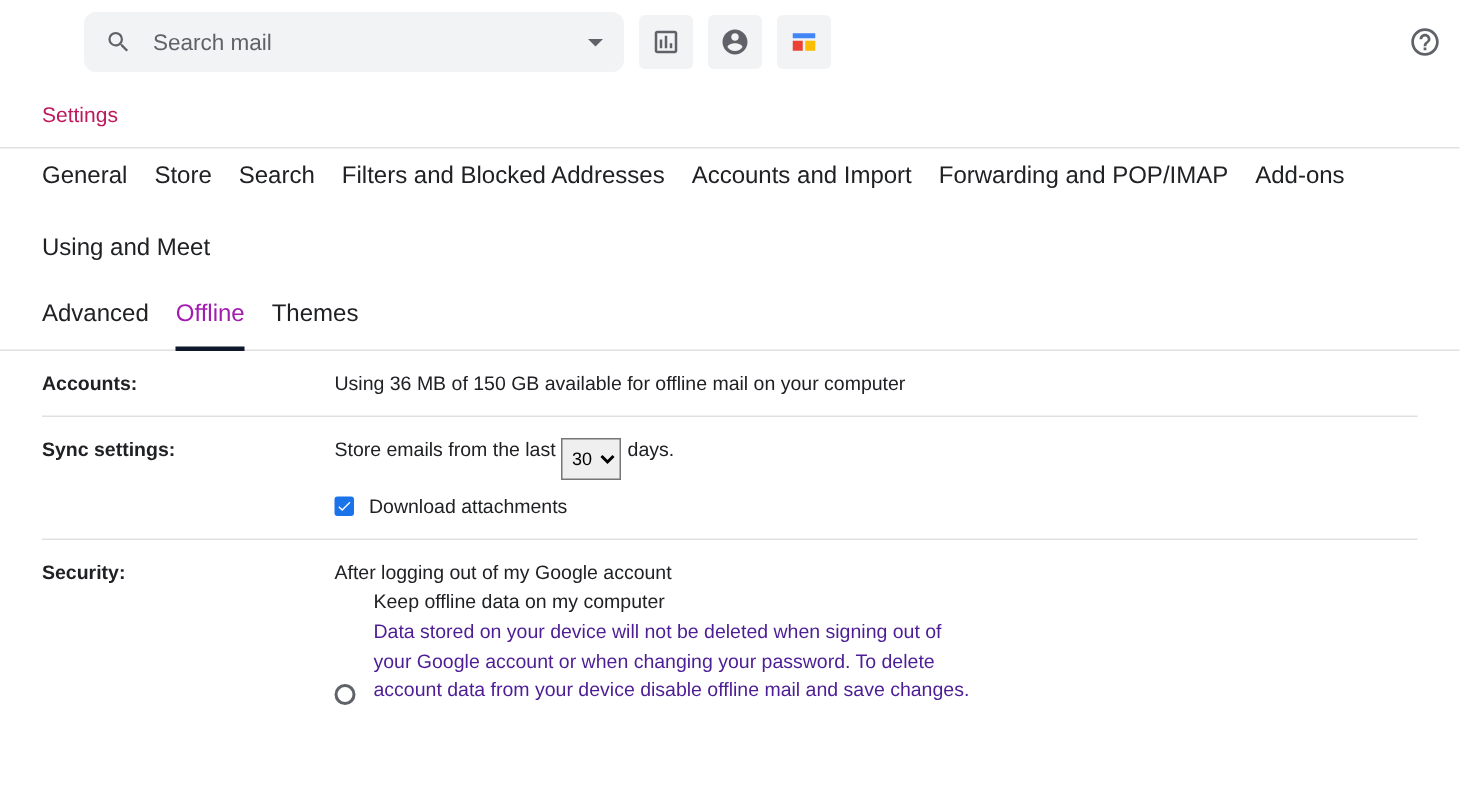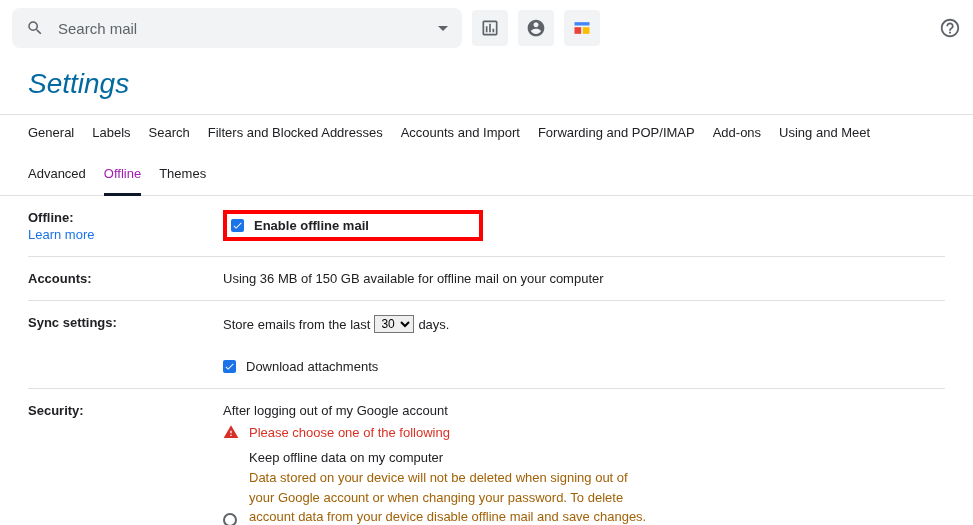--- a/index.html
+++ b/index.html
@@ -1,66 +1,66 @@
 <!DOCTYPE html>
 <html><head>
   <meta charset="utf-8">
   <style>
     * { margin: 0; padding: 0; box-sizing: border-box; }
     body { font-family: Arial, sans-serif; font-size: 13px; color: #202124; width: 973px; }
     
     .top-bar { display: flex; align-items: center; padding: 8px 12px; gap: 10px; }
-    .search-box { display: flex; align-items: center; background: #f1f3f4; border-radius: 8px; width: 450px; height: 40px; padding: 0 14px; position: relative; }
+    .search-box { display: flex; align-items: center; background: #f1f3f4; border-radius: 8px; width: 360px; height: 40px; padding: 0 14px; position: relative; margin-left: 44px; }
     .search-icon-svg { width: 18px; height: 18px; fill: #5f6368; }
     .search-input { border: none; background: transparent; outline: none; margin-left: 14px; font-size: 15px; color: #5f6368; flex: 1; }
     .search-input::placeholder { color: #5f6368; }
     .dropdown-caret { width: 0; height: 0; border-left: 5px solid transparent; border-right: 5px solid transparent; border-top: 5px solid #5f6368; margin-left: auto; }
     
     .icon-btn { width: 36px; height: 36px; display: flex; align-items: center; justify-content: center; border-radius: 4px; background: #f1f3f4; cursor: pointer; }
     .icon-btn svg { width: 20px; height: 20px; fill: #5f6368; }
     
     .help-icon { margin-left: auto; width: 22px; height: 22px; cursor: pointer; }
     .help-icon svg { width: 22px; height: 22px; fill: #5f6368; }
     
-    .page-title { font-size: 28px; font-weight: 400; padding: 12px 28px 14px; color: #0369a1; font-style: italic; }
+    .page-title { font-size: 14px; font-weight: 400; padding: 12px 28px 14px; color: #be185d; }
     
     .tabs-container { border-bottom: 1px solid #e0e0e0; border-top: 1px solid #e0e0e0; }
     .tabs { display: flex; flex-wrap: wrap; gap: 18px; padding: 10px 28px 0; }
     .tabs-row2 { display: flex; gap: 18px; padding: 14px 28px 0; }
-    .tab { font-size: 13px; color: #202124; cursor: pointer; padding-bottom: 12px; }
+    .tab { font-size: 16px; color: #202124; cursor: pointer; padding-bottom: 12px; }
     .tab.active { color: #a21caf; border-bottom: 3px solid #0f172a; margin-bottom: -1px; }
     
     .settings-content { padding: 0 28px; }
     .setting-row { display: flex; border-bottom: 1px solid #e0e0e0; padding: 14px 0; }
     .setting-row.no-border { border-bottom: none; }
     .setting-label { width: 195px; flex-shrink: 0; font-size: 13px; font-weight: bold; color: #202124; }
     .setting-label .learn-more { display: block; color: #1a73e8; font-weight: normal; text-decoration: none; cursor: pointer; margin-top: 2px; }
     .setting-value { flex: 1; font-size: 13px; }
     
     .highlight-box { border: 4px solid #ff0000; padding: 4px 10px 4px 4px; display: inline-flex; align-items: center; }
     
     .checkbox-row { display: flex; align-items: center; gap: 10px; }
     .checkbox { width: 13px; height: 13px; background: #1a73e8; border-radius: 2px; display: flex; align-items: center; justify-content: center; flex-shrink: 0; }
     .checkbox svg { width: 11px; height: 11px; fill: white; }
     .checkbox-label { font-weight: bold; font-size: 13px; }
     
     .bold-text { font-weight: normal; }
-    .sync-line { display: flex; align-items: center; gap: 4px; margin-bottom: 26px; }
-    .sync-select { border: 1px solid #767676; font-size: 12px; padding: 0 2px; height: 18px; }
+    .sync-line { display: flex; align-items: flex-start; gap: 4px; margin-bottom: 10px; }
+    .sync-select { border: 1px solid #767676; font-size: 12px; padding: 0 2px; height: 28px; }
     
     .warning-row { display: flex; align-items: center; gap: 10px; margin: 6px 0 10px; }
     .warning-icon { width: 16px; height: 16px; }
     .warning-icon svg { fill: #d93025; width: 16px; height: 16px; }
     .warning-text { color: #d93025; font-size: 13px; }
     
     .radio-row { display: flex; align-items: flex-end; gap: 12px; margin-top: 4px; }
     .radio { width: 14px; height: 14px; border: 2px solid #5f6368; border-radius: 50%; flex-shrink: 0; margin-top: 1px; }
     .radio-content { flex: 1; }
     .radio-label { font-size: 13px; color: #202124; }
-    .radio-desc { font-size: 13px; color: #a16207; margin-top: 3px; line-height: 1.5; max-width: 400px; }
+    .radio-desc { font-size: 13px; color: #4c1d95; margin-top: 3px; line-height: 1.5; max-width: 400px; }
   </style>
 </head>
 <body>
 
 <div class="top-bar">
   <div class="search-box">
     <svg class="search-icon-svg" viewBox="0 0 24 24">
         <path d="M15.5 14h-.79l-.28-.27A6.471 6.471 0 0016 9.5 6.5 6.5 0 109.5 16c1.61 0 3.09-.59 4.23-1.57l.27.28v.79l5 4.99L20.49 19l-4.99-5zm-6 0C7.01 14 5 11.99 5 9.5S7.01 5 9.5 5 14 7.01 14 9.5 11.99 14 9.5 14z"></path>
       </svg>
     <input class="search-input" placeholder="Search mail" style="">
@@ -88,56 +88,37 @@
         <path d="M11 18h2v-2h-2v2zm1-16C6.48 2 2 6.48 2 12s4.48 10 10 10 10-4.48 10-10S17.52 2 12 2zm0 18c-4.41 0-8-3.59-8-8s3.59-8 8-8 8 3.59 8 8-3.59 8-8 8zm0-14c-2.21 0-4 1.79-4 4h2c0-1.1.9-2 2-2s2 .9 2 2c0 2-3 1.75-3 5h2c0-2.25 3-2.5 3-5 0-2.21-1.79-4-4-4z"></path>
       </svg>
   </div>
 </div>
 
 <h1 class="page-title">Settings</h1>
 
 <div class="tabs-container">
   <div class="tabs">
     <div class="tab">General</div>
-    <div class="tab">Labels</div>
+    <div class="tab">Store</div>
     <div class="tab">Search</div>
     <div class="tab">Filters and Blocked Addresses</div>
     <div class="tab">Accounts and Import</div>
     <div class="tab">Forwarding and POP/IMAP</div>
     <div class="tab">Add-ons</div>
     <div class="tab">Using and Meet</div>
   </div>
   <div class="tabs-row2">
     <div class="tab">Advanced</div>
     <div class="tab active">Offline</div>
     <div class="tab">Themes</div>
   </div>
 </div>
 
 <div class="settings-content">
 
-  <div class="setting-row">
-    <div class="setting-label">
-      <span>Offline:</span>
-      <a class="learn-more">Learn more</a>
-    </div>
-    <div class="setting-value">
-      <div class="highlight-box">
-        <div class="checkbox-row">
-          <div class="checkbox">
-            <svg viewBox="0 0 24 24">
-                <path d="M9 16.17L4.83 12l-1.42 1.41L9 19 21 7l-1.41-1.41z"></path>
-              </svg>
-          </div>
-          <span class="checkbox-label">Enable offline mail</span>
-          <span style="width:90px"></span>
-        </div>
-      </div>
-    </div>
-  </div>
 
   <div class="setting-row">
     <div class="setting-label">
       <span>Accounts:</span>
     </div>
     <div class="setting-value">
       <span class="bold-text">Using 36 MB of 150 GB available for offline mail on your computer</span>
     </div>
   </div>
 
@@ -163,28 +144,20 @@
       </div>
     </div>
   </div>
 
   <div class="setting-row no-border">
     <div class="setting-label">
       <span>Security:</span>
     </div>
     <div class="setting-value">
       <div class="bold-text">After logging out of my Google account</div>
-      <div class="warning-row">
-        <div class="warning-icon">
-          <svg viewBox="0 0 24 24">
-              <path d="M1 21h22L12 2 1 21zm12-3h-2v-2h2v2zm0-4h-2v-4h2v4z"></path>
-            </svg>
-        </div>
-        <span class="warning-text">Please choose one of the following</span>
-      </div>
       <div class="radio-row">
         <div class="radio"></div>
         <div class="radio-content">
           <div class="radio-label">Keep offline data on my computer</div>
           <div class="radio-desc">Data stored on your device will not be deleted when signing out of your Google account or when changing your password. To delete account data from your device disable offline mail and save changes.</div>
         </div>
       </div>
     </div>
   </div>
 

